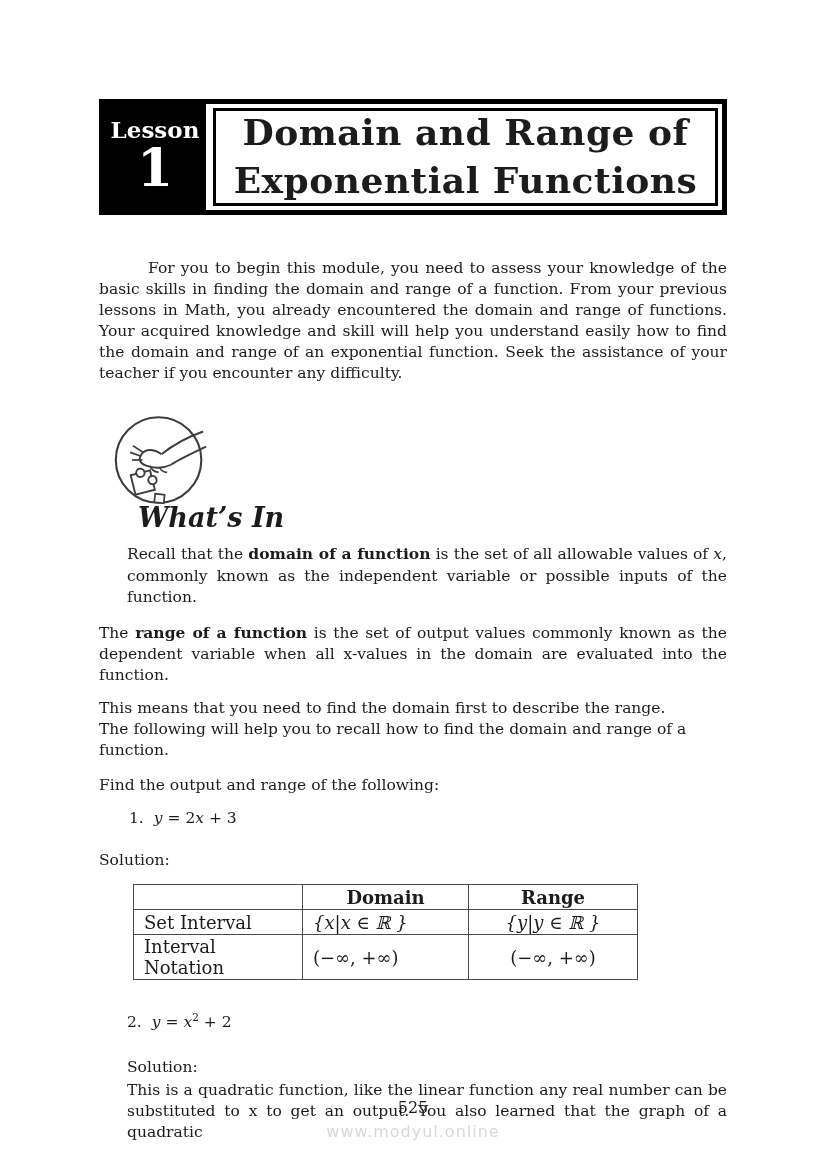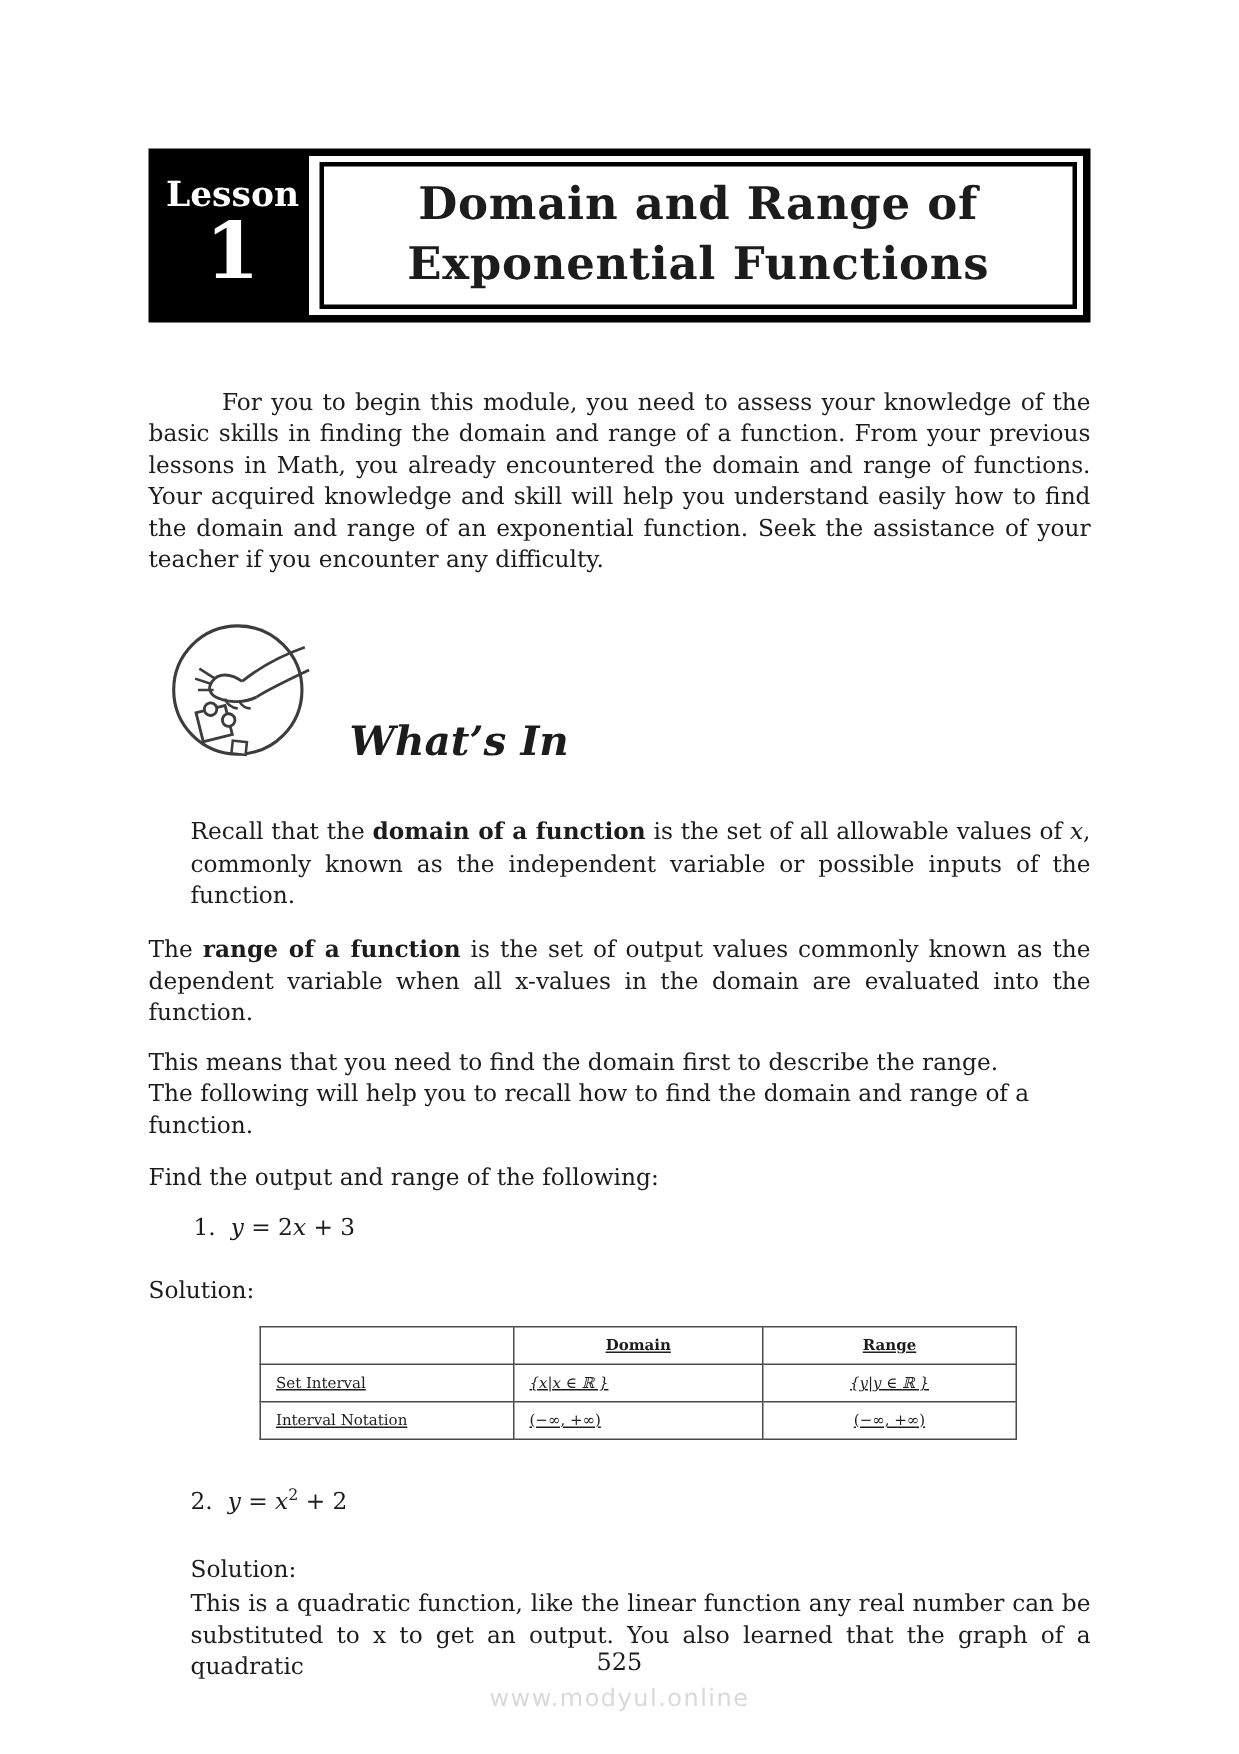--- a/index.html
+++ b/index.html
@@ -41,40 +41,41 @@
     flex: 1;
     margin: 4px 4px 4px 7px;
     border: 3px solid #000;
     display: flex;
     flex-direction: column;
     align-items: center;
     justify-content: center;
     text-align: center;
     background: #fff;
   }
-  .title-line { font-size: 30px; font-weight: bold; line-height: 1.32; letter-spacing: 0.5px; }
+  .title-line { font-size: 36px; font-weight: bold; line-height: 1.32; letter-spacing: 0.5px; }
 
   
   .para {
     font-size: 15.5px;
     line-height: 1.36;
     text-align: justify;
     margin: 0;
   }
   .intro { margin-top: 43px; text-indent: 49px; }
   .bold { font-weight: bold; }
   .var { font-style: italic; }
 
   
   .whats-in-row {
     margin-top: 26px;
     margin-left: 13px;
     display: flex;
-    align-items: flex-end;
+    align-items: flex-start;
     height: 100px;
+    flex-direction: column;
   }
   .whats-in-heading {
     font-size: 27px;
     font-weight: bold;
     font-style: italic;
     margin-left: 26px;
     margin-top: -8px;
   }
 
   .recall-domain { margin-top: 33px; margin-left: 28px; }
@@ -91,23 +92,22 @@
   .example .num { margin-right: 10px; }
   .example sup { font-size: 0.68em; }
 
   .solution-label { margin-top: 23px; text-align: left; }
   .solution-body  { margin-top: 12px; }
 
   
   .notation-table {
     border-collapse: collapse;
     margin-top: 13px;
-    margin-left: 74px;
-    font-size: 10px;
-    text-decoration: underline;
+    margin-left: 34px;
+    font-size: 18px;
   }
   .notation-table th, .notation-table td {
     border: 1.5px solid #4a4a4a;
     padding: 1px 10px;
     height: 22px;
   }
   .notation-table th { font-weight: bold; text-align: center; }
   .col-label   { width: 148px; text-align: left; }
   .col-domain  { width: 145px; text-align: left; }
   .col-range   { width: 148px; text-align: center; }

